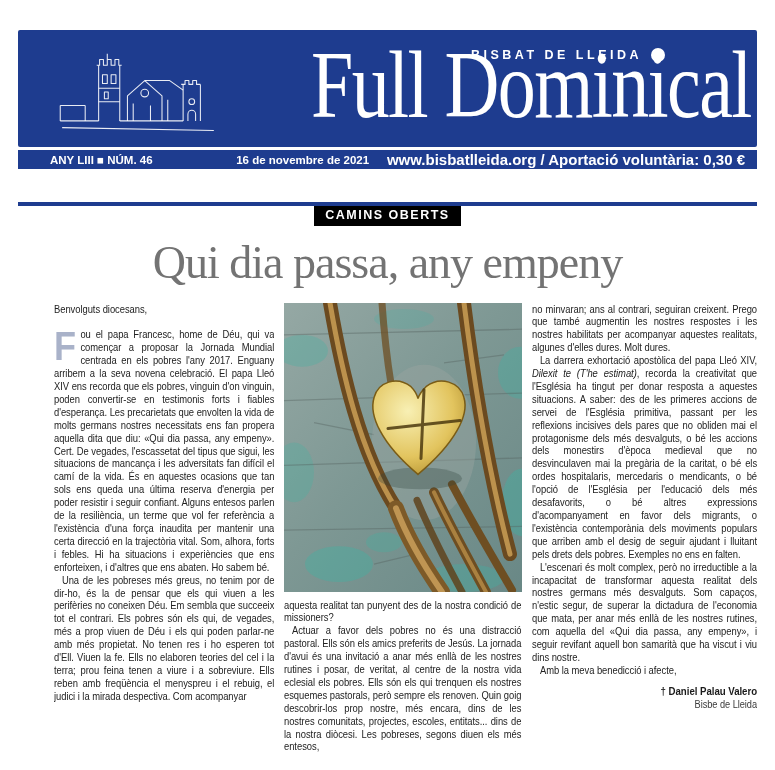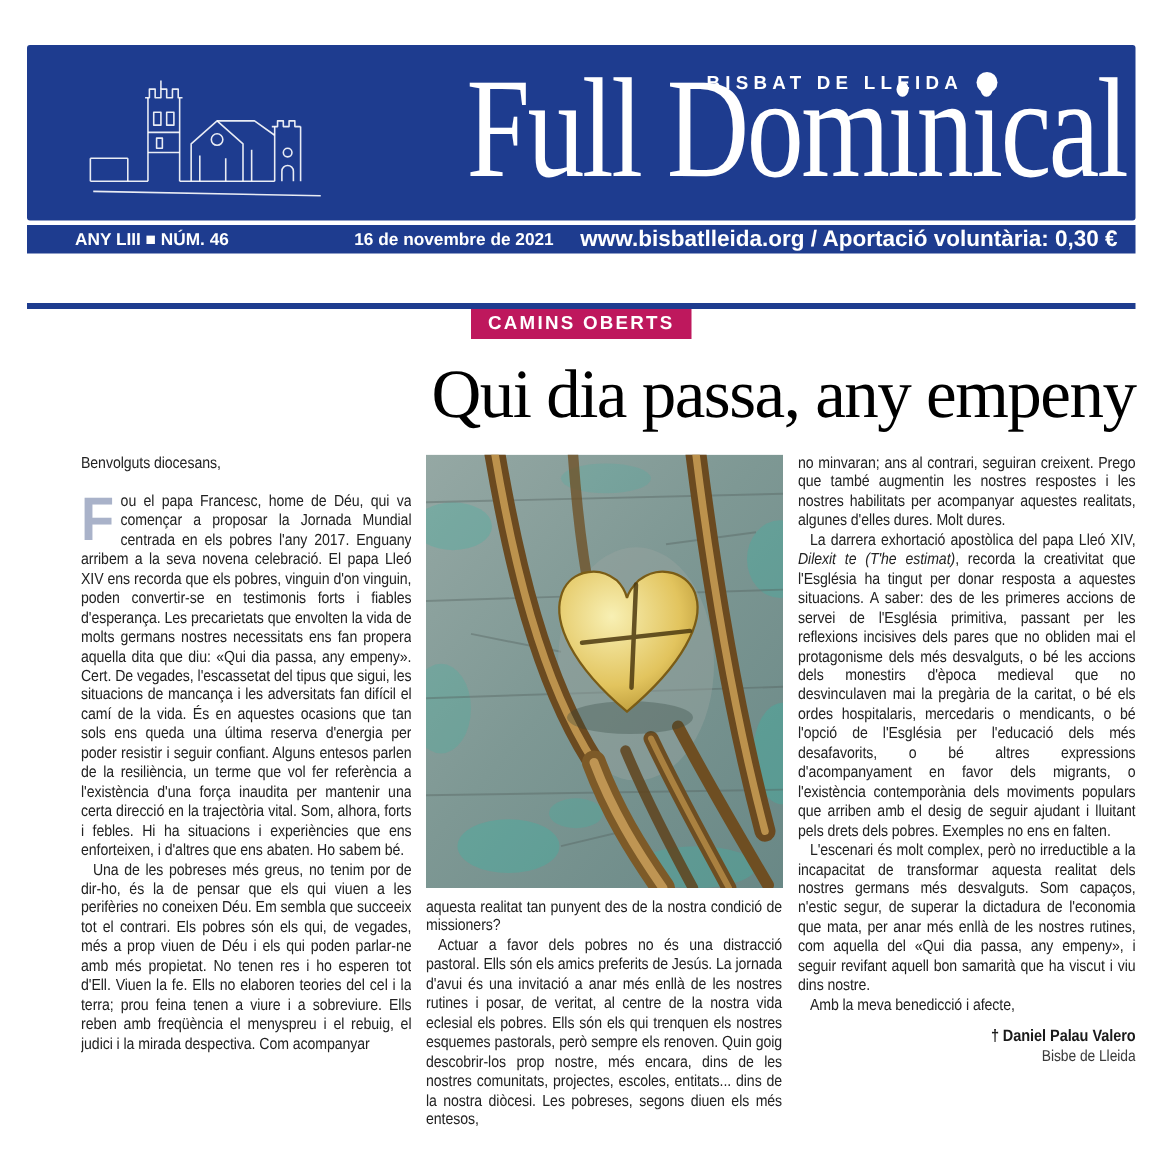--- a/index.html
+++ b/index.html
@@ -36,27 +36,27 @@
     display:flex; align-items:center; font-weight:700; font-size:11.5px;
     padding:0 12px 0 32px;
   }
   .strip .cell { flex:1; white-space:nowrap; }
   .strip .c-left { text-align:left; }
   .strip .c-mid { text-align:center; }
   .strip .c-right { text-align:right; font-size:15px; }
   
   .rule { margin-top:33px; height:3.5px; background:#1e3c8f; }
   .section-tag {
-    width:fit-content; margin:0 auto; background:#be185d; color:#fff;
+    width:fit-content; margin:0 auto; background:#000000; color:#fff;
     font-weight:700; font-size:12.5px; letter-spacing:1.5px;
     padding:2px 11px 4px;
   }
   .headline {
     font-family:"Liberation Serif", serif; font-weight:400;
-    font-size:46px; text-align:right; color:#000000;
+    font-size:46px; text-align:center; color:#737373;
     margin:10px 0 14px; letter-spacing:-1px;
   }
   
   .cols { display:flex; gap:10px; height:462px; overflow:hidden; }
   .col { overflow:hidden; }
   .col1 { width:232px;margin-left:36px; }
   .col2 { width:250px; }
   .col3 { width:237px; }
   .coltext {
     transform:scaleX(0.88); transform-origin:0 0;

